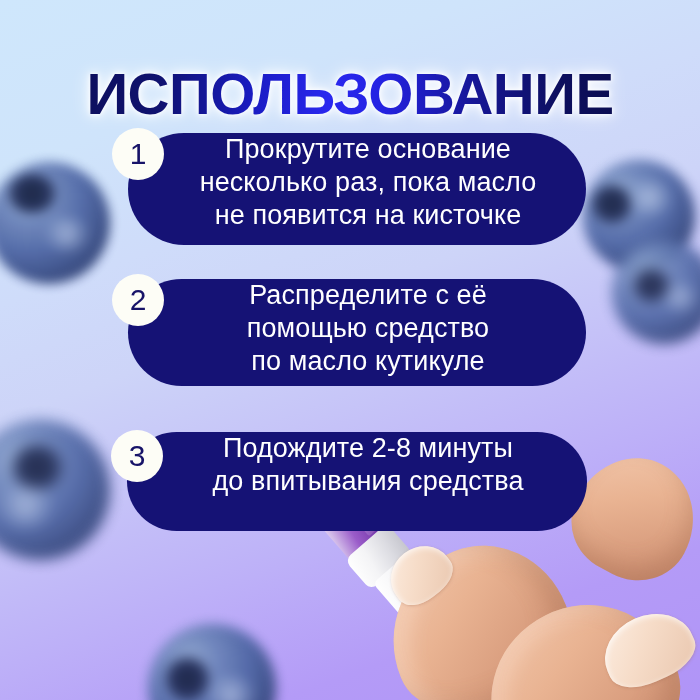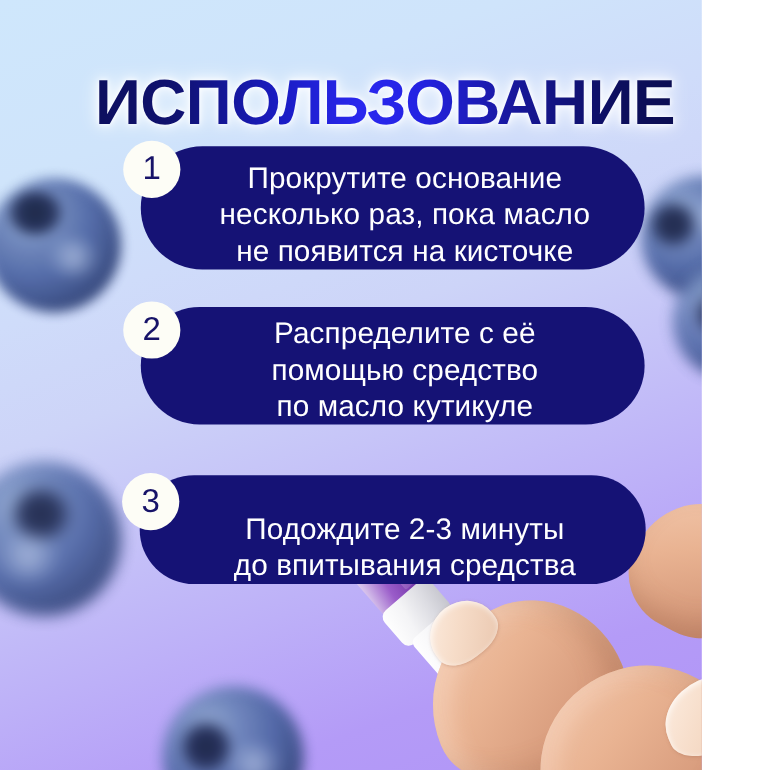--- a/index.html
+++ b/index.html
@@ -9,21 +9,21 @@
     width: 700px;
     height: 700px;
     overflow: hidden;
   }
   body {
     font-family: "Liberation Sans", "DejaVu Sans", sans-serif;
   }
 
   #poster {
     position: relative;
-    width: 638px;
+    width: 700px;
     height: 700px;
     overflow: hidden;
     
     background:
       linear-gradient(160deg,
         #cfe7fc 0%,
         #cfe4fb 18%,
         #cfdcfa 32%,
         #cdd4f8 44%,
         #c6c4f8 56%,
@@ -109,21 +109,21 @@
       drop-shadow(0 0 5px rgba(255,255,255,.85))
       drop-shadow(0 0 9px rgba(255,255,255,.55));
   }
 
   
   .step {
     position: absolute;
     background: #151275;
     border-radius: 999px;
     display: flex;
-    align-items: flex-end;
+    align-items: flex-start;
     justify-content: center;
     box-sizing: border-box;
   }
   .step .text {
     color: #ffffff;
     text-align: center;
     font-size: 27px;
     line-height: 1.22;
     font-weight: 400;
     letter-spacing: .1px;
@@ -318,18 +318,18 @@
   <div class="badge" id="badge1">1</div>
 
   <div class="step" id="step2">
     <div class="text">Распределите с её
 помощью средство
 по масло кутикуле</div>
   </div>
   <div class="badge" id="badge2">2</div>
 
   <div class="step" id="step3">
-    <div class="text">Подождите 2-3 минуты
+    <div class="text">Подождите 2-8 минуты
 до впитывания средства</div>
   </div>
   <div class="badge" id="badge3">3</div>
 
 </div>
 
 </body></html>

